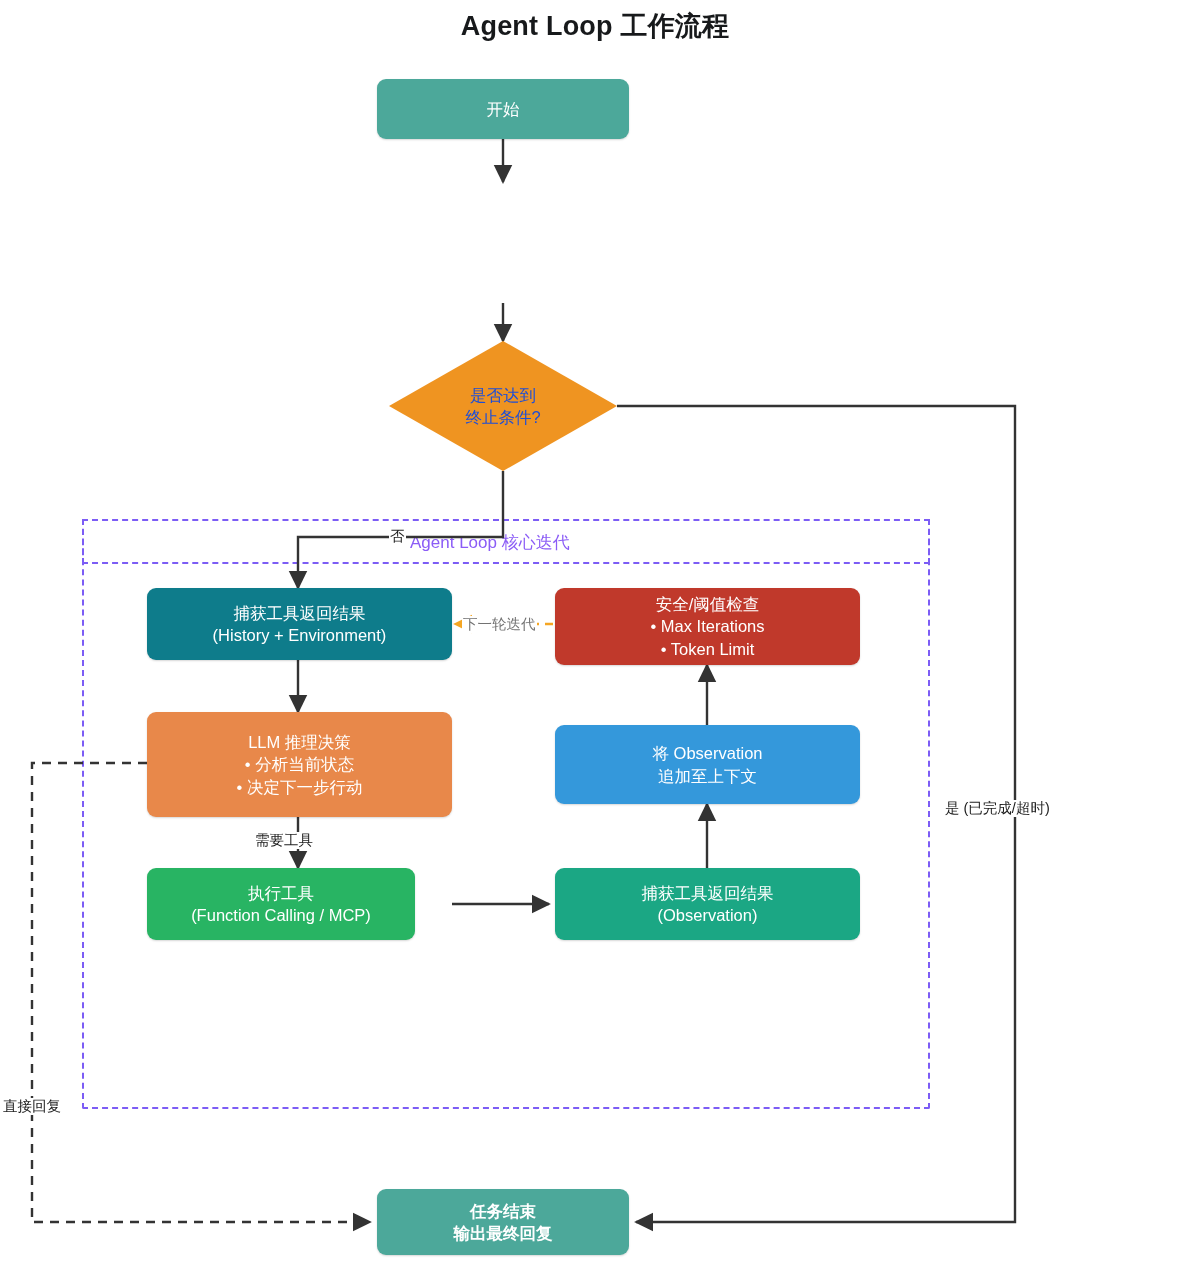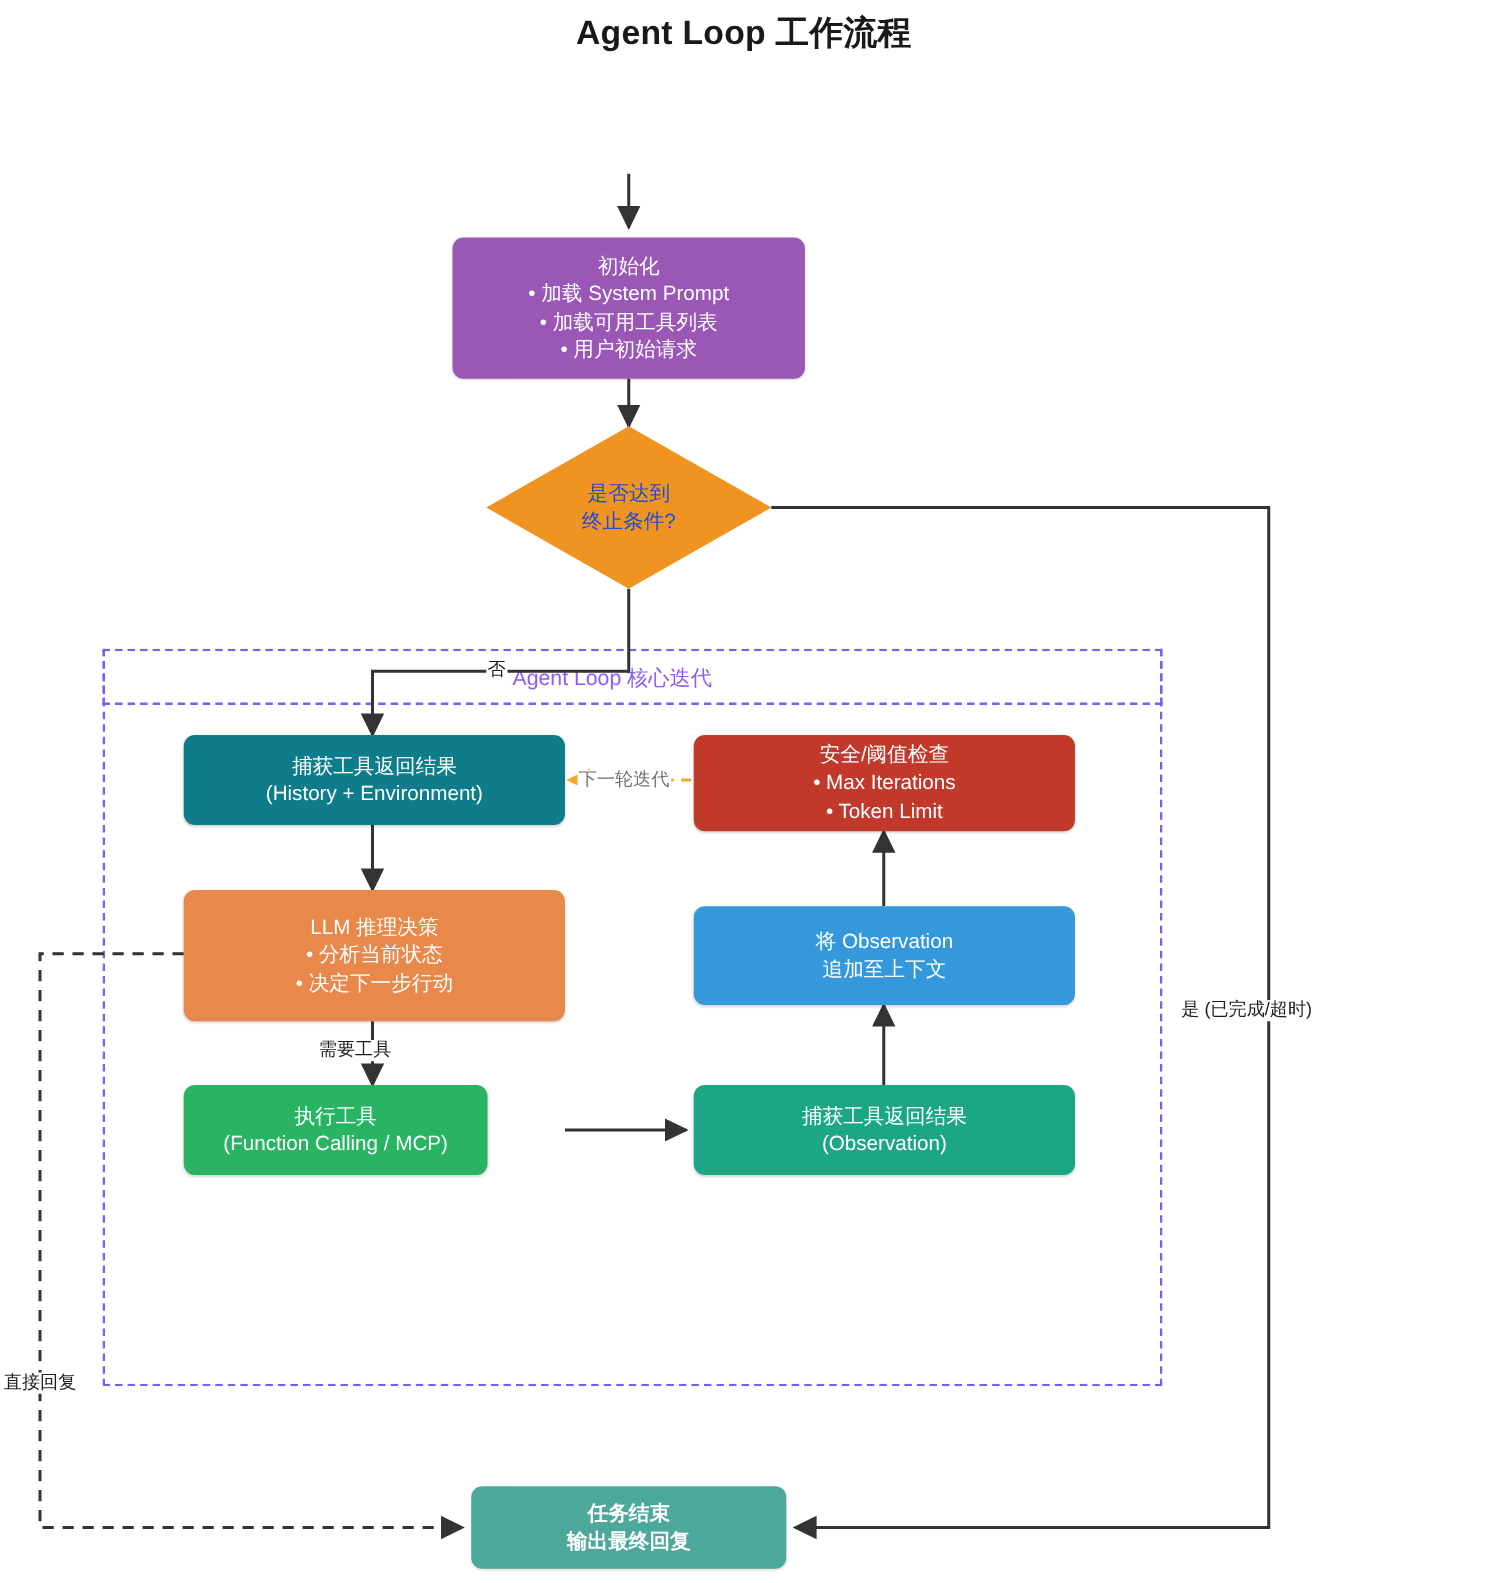--- a/index.html
+++ b/index.html
@@ -155,27 +155,24 @@
 
     <g stroke="#F5A623" stroke-width="2.4" fill="none" stroke-dasharray="8,6">
       <path d="M553,624 L455,624" marker-end="url(#arrow-orange)"></path>
     </g>
 
     <g stroke="#333333" stroke-width="2.4" fill="none" stroke-dasharray="9,7">
       <path d="M147,763 L32,763 L32,1222 L370,1222" marker-end="url(#arrow-dark)"></path>
     </g>
   </svg>
 
-
-  <div class="node" style="left:362px; top:190px; width:282px; height:113px; background:#9A57B5;">
-    <span class="ln">初始化</span>
-    <span class="ln">• 加载 System Prompt</span>
-    <span class="ln">• 加载可用工具列表</span>
-    <span class="ln">• 用户初始请求</span>
-  </div>
+  <div class="node" style="left:377px; top:79px; width:252px; height:60px; background:#4CA89A;">
+    <span class="ln">开始</span>
+  </div>
+
 
   <div class="diamond-wrap" style="left:389px; top:341px; width:228px; height:130px;">
     <svg class="diamond-shape" viewBox="0 0 228 130" preserveAspectRatio="none">
       <polygon points="114,0 228,65 114,130 0,65" fill="#EF9421"></polygon>
     </svg>
     <div class="diamond-text">
       <span class="ln">是否达到</span>
       <span class="ln">终止条件?</span>
     </div>
   </div>
@@ -195,21 +192,21 @@
     <span class="ln">将 Observation</span>
     <span class="ln">追加至上下文</span>
   </div>
 
   <div class="node" style="left:147px; top:712px; width:305px; height:105px; background:#E8884A;">
     <span class="ln">LLM 推理决策</span>
     <span class="ln">• 分析当前状态</span>
     <span class="ln">• 决定下一步行动</span>
   </div>
 
-  <div class="node" style="left:147px; top:868px; width:243px; height:72px; background:#28B463;">
+  <div class="node" style="left:147px; top:868px; width:268px; height:72px; background:#28B463;">
     <span class="ln">执行工具</span>
     <span class="ln">(Function Calling / MCP)</span>
   </div>
 
   <div class="node" style="left:555px; top:868px; width:305px; height:72px; background:#1BA784;">
     <span class="ln">捕获工具返回结果</span>
     <span class="ln">(Observation)</span>
   </div>
 
   <div class="node" style="left:377px; top:1189px; width:252px; height:66px; background:#4CA89A;font-weight:bold;">

